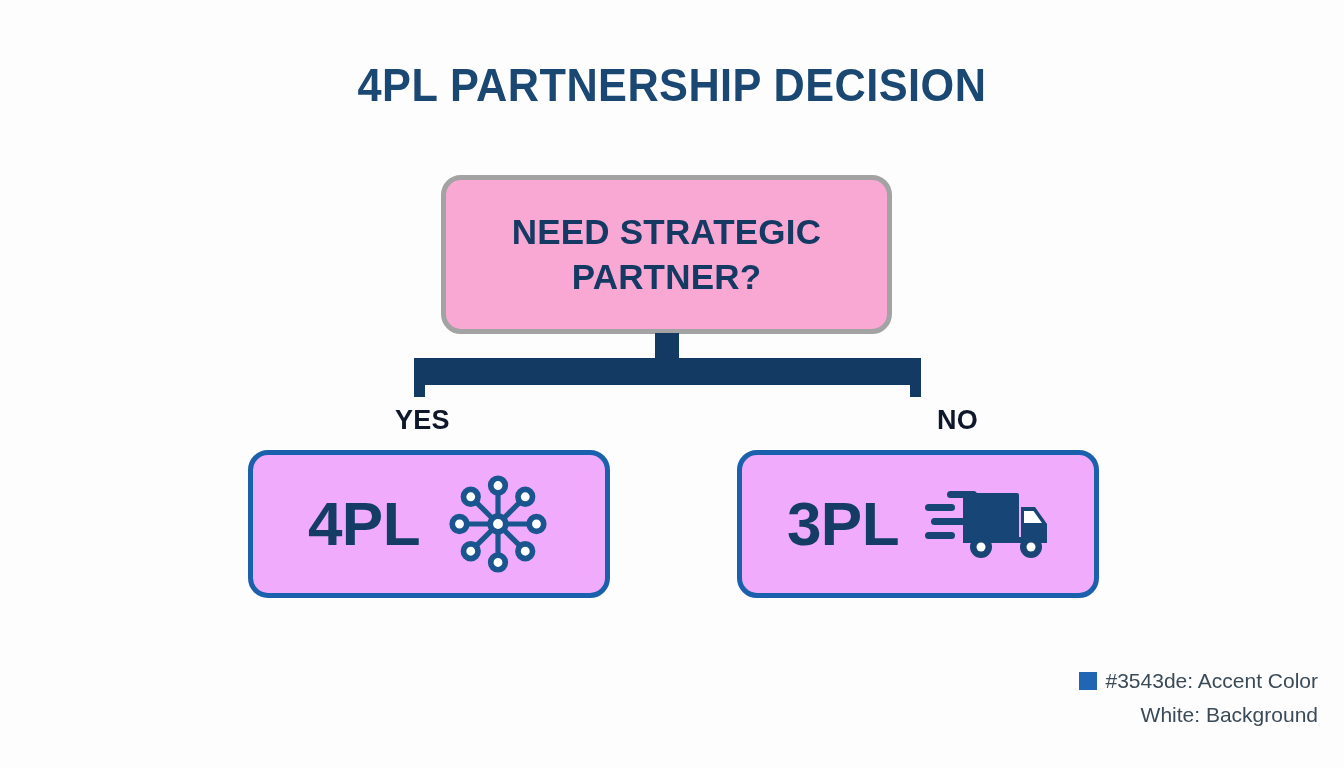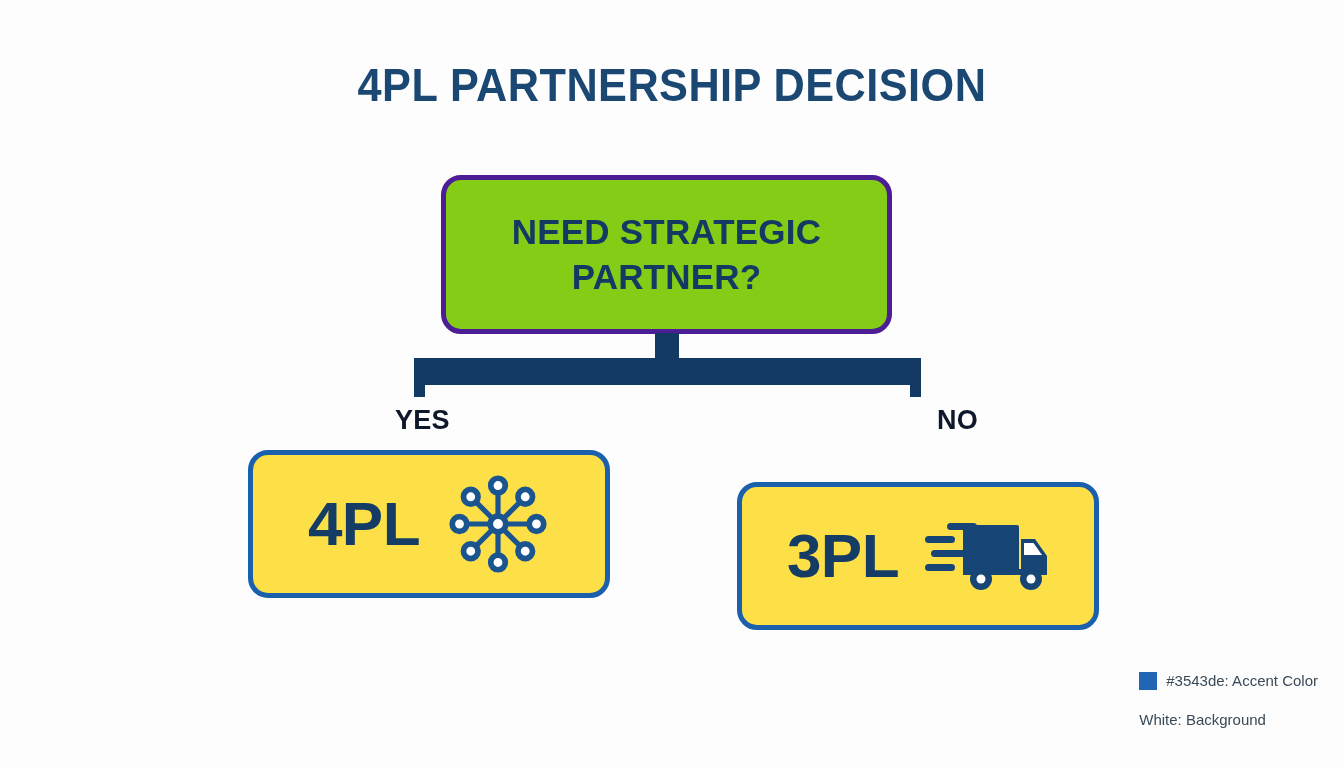--- a/index.html
+++ b/index.html
@@ -38,23 +38,23 @@
   }
 
   
   #decision-box {
     position: absolute;
     left: 441px;
     top: 175px;
     width: 451px;
     height: 159px;
     box-sizing: border-box;
-    border: 5px solid #4c1d95;
+    border: 5px solid #a3a3a3;
     border-radius: 20px;
-    background: #84cc16;
+    background: #f9a8d4;
     display: flex;
     align-items: center;
     justify-content: center;
   }
   #decision-text {
     font-size: 35px;
     font-weight: 700;
     color: #143a63;
     text-align: center;
     line-height: 1.27;
@@ -110,65 +110,65 @@
 
   
   .outcome-box {
     position: absolute;
     top: 450px;
     width: 362px;
     height: 148px;
     box-sizing: border-box;
     border: 5px solid #1a60ac;
     border-radius: 20px;
-    background: #fde047;
+    background: #f0abfc;
     display: flex;
     align-items: center;
     justify-content: center;
     gap: 26px;
   }
   #outcome-box-4pl { left: 248px; }
-  #outcome-box-3pl { left: 737px; margin-top: 32px; }
+  #outcome-box-3pl { left: 737px; }
   .outcome-label {
     font-size: 62px;
     font-weight: 700;
     color: #153c64;
     letter-spacing: -0.5px;
     line-height: 1;
   }
   .outcome-icon {
     display: flex;
     align-items: center;
     justify-content: center;
   }
 
   
   #legend {
     position: absolute;
     right: 36px;
     bottom: 36px;
-    text-align: left;
-    font-size: 15px;
+    text-align: right;
+    font-size: 21px;
     color: #3a4a57;
     line-height: 1.6;
   }
   #legend-row-accent {
     display: flex;
     align-items: center;
     justify-content: flex-end;
     gap: 9px;
   }
   #legend-swatch {
     width: 18px;
     height: 18px;
     background: #2166b5;
     flex: none;
   }
   #legend-row-background {
-    margin-top: 15px;
+    margin-top: 1px;
   }
 </style>
 </head>
 <body>
 
 <div id="canvas">
 
   <div id="title">4PL PARTNERSHIP DECISION</div>
 
   <div id="decision-box">

